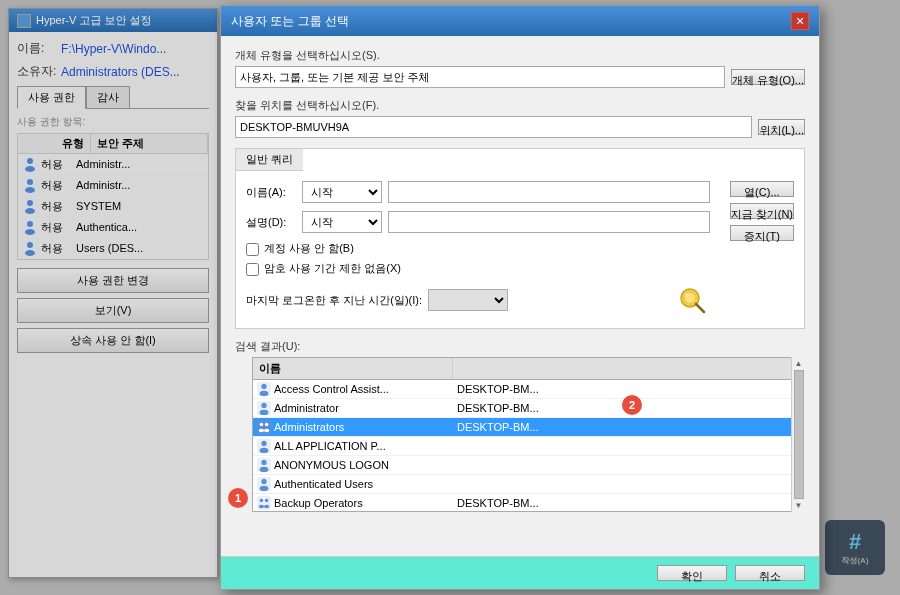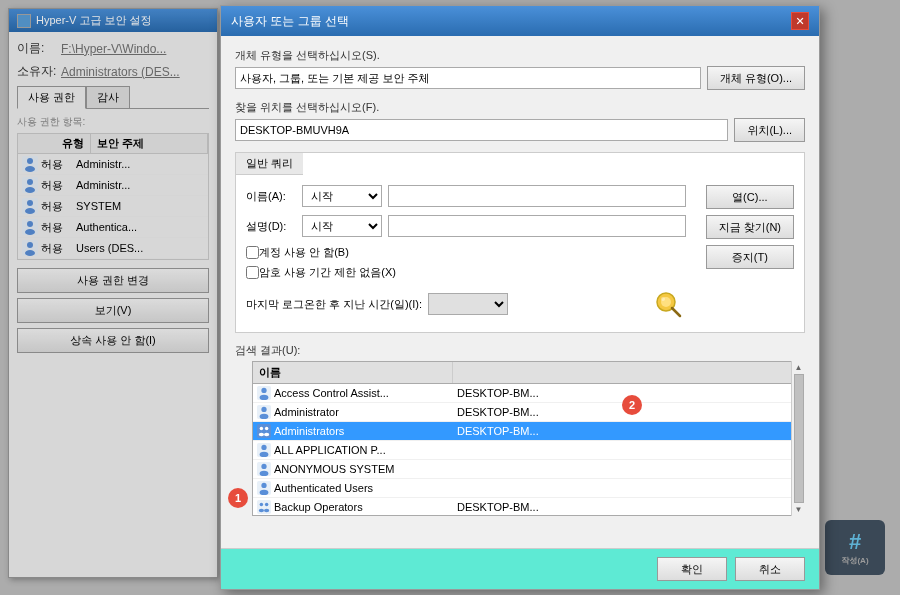--- a/index.html
+++ b/index.html
@@ -47,23 +47,22 @@
       display: flex;
       align-items: center;
       margin-bottom: 6px;
       gap: 4px;
     }
     .field-label {
       color: #333;
       min-width: 40px;
     }
     .field-value {
-      color: #737373;
+      color: #1d4ed8;
       font-size: 12px;
-      text-decoration: underline;
     }
     .bg-tabs {
       display: flex;
       border-bottom: 1px solid #999;
       margin: 6px 0;
     }
     .bg-tab {
       padding: 3px 10px;
       border: 1px solid #999;
       border-bottom: none;
@@ -171,28 +170,28 @@
     .dialog-input {
       flex: 1;
       height: 22px;
       border: 1px solid #aaa;
       padding: 2px 4px;
       font-size: 11px;
       font-family: inherit;
       background: white;
     }
     .dialog-btn {
-      padding: 3px 12px;
+      padding: 3px 0;
       border: 1px solid #999;
       background: linear-gradient(to bottom, #f5f5f5, #ddd);
       font-size: 11px;
       font-family: inherit;
       cursor: pointer;
       white-space: nowrap;
-      height: 24px;
+      height: 16px;
     }
 
     
     .advanced-box {
       border: 1px solid #ccc;
       background: white;
       margin-bottom: 10px;
     }
     .advanced-tab {
       background: #e8e8e8;
@@ -227,21 +226,22 @@
       flex: 1;
       height: 22px;
       border: 1px solid #aaa;
       padding: 2px 4px;
       font-size: 11px;
       font-family: inherit;
       background: white;
     }
     .checkbox-row {
       display: flex;
-      align-items: center;
+      align-items: flex-end;
+      gap: 5px;
       margin-bottom: 5px;
       font-size: 11px;
     }
     .last-logon-row {
       display: flex;
       align-items: center;
       gap: 6px;
       margin-top: 6px;
       font-size: 11px;
     }
@@ -593,21 +593,21 @@
           <div class="rcol-folder"></div>
         </div>
 
         <div class="results-row">
           <div class="rcol-name">
             <svg width="14" height="14" viewBox="0 0 16 16">
                 <rect width="16" height="16" fill="#e8f0f8" rx="2"></rect>
                 <circle cx="8" cy="5" r="3" fill="#5a8fd8"></circle>
                 <ellipse cx="8" cy="13" rx="5" ry="3" fill="#5a8fd8"></ellipse>
               </svg>
-            <span>ANONYMOUS SYSTEM</span>
+            <span>ANONYMOUS LOGON</span>
           </div>
           <div class="rcol-folder"></div>
         </div>
 
         <div class="results-row">
           <div class="rcol-name">
             <svg width="14" height="14" viewBox="0 0 16 16">
                 <rect width="16" height="16" fill="#e8f0f8" rx="2"></rect>
                 <circle cx="8" cy="5" r="3" fill="#5a8fd8"></circle>
                 <ellipse cx="8" cy="13" rx="5" ry="3" fill="#5a8fd8"></ellipse>

